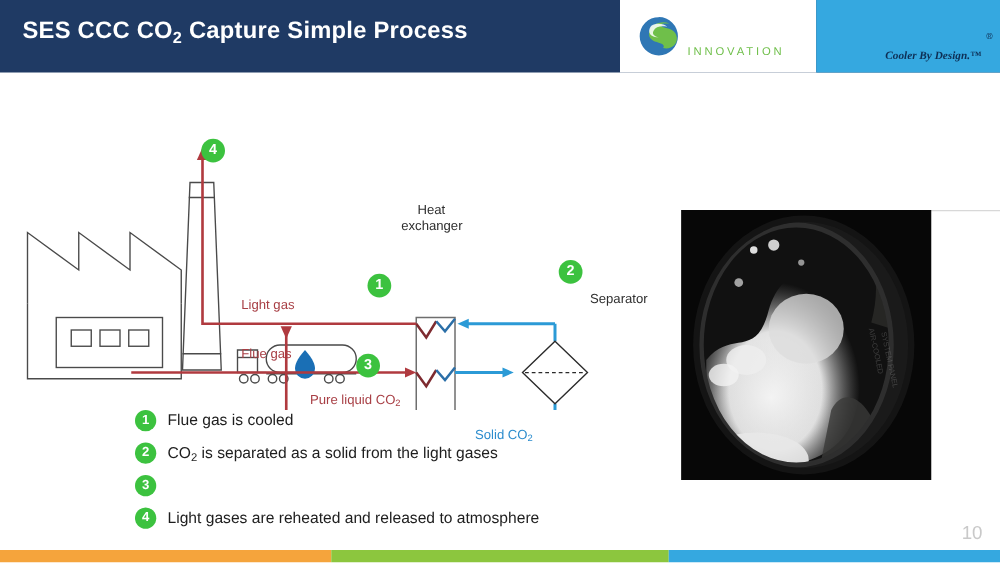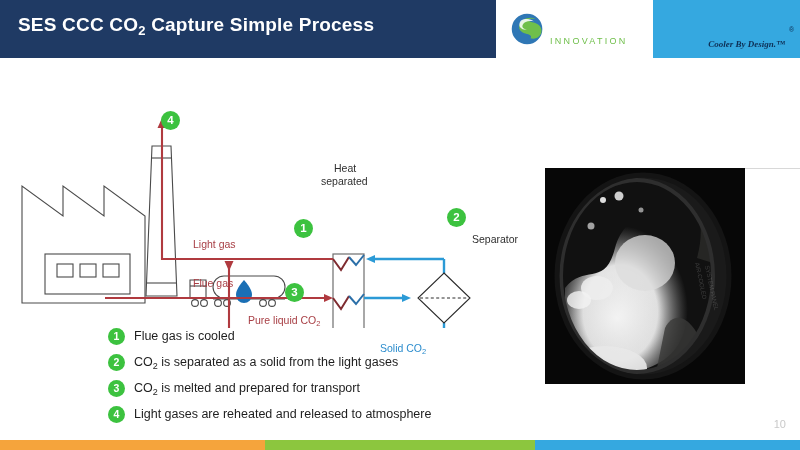--- a/index.html
+++ b/index.html
@@ -69,21 +69,21 @@
     flex:0 0 auto;margin-right:9px;
   }
   .step-txt{font-size:12.5px;color:#1e1e1e;white-space:nowrap;}
   .step-txt sub{font-size:9px;vertical-align:baseline;position:relative;top:3px;}
 
   
   .photo-frame{position:absolute;left:545px;top:168px;width:200px;height:216px;background:#050505;overflow:hidden;}
   .photo-rule{position:absolute;left:545px;top:168px;width:255px;height:1px;background:#d8d8d8;}
 
   
-  .page-num{position:absolute;right:14px;top:418px;font-size:11px;color:#c9c9c9;}
+  .page-num{position:absolute;right:14px;top:418px;font-size:15px;color:#c9c9c9;}
   .bar{position:absolute;top:440px;height:10px;}
   .bar-orange{left:0;width:265px;background:#f5a43c;}
   .bar-green{left:265px;width:270px;background:#8cc63e;}
   .bar-blue{left:535px;width:265px;background:#35a8e0;}
 </style>
 </head>
 <body>
 
 <div class="header">
   <div class="header-title">
@@ -181,42 +181,41 @@
       <path d="M420 240 L468 240" stroke="#2b2b2b" stroke-width="1" stroke-dasharray="3,2.4" fill="none"></path>
     </g>
   </svg>
 
   
   <div class="dlabel lbl-red" style="left:193px;top:180px;">Light gas</div>
   <div class="dlabel lbl-red" style="left:193px;top:219px;">Flue gas</div>
   <div class="dlabel lbl-red" style="left:248px;top:256px;"><span>Pure liquid CO</span><sub>2</sub></div>
   <div class="dlabel lbl-blue" style="left:380px;top:284px;"><span>Solid CO</span><sub>2</sub></div>
   <div class="dlabel lbl-dark" style="left:334px;top:104px;">Heat</div>
-  <div class="dlabel lbl-dark" style="left:321px;top:117px;">separated</div>
+  <div class="dlabel lbl-dark" style="left:321px;top:117px;">exchanger</div>
   <div class="dlabel lbl-dark" style="left:472px;top:175px;">Separator</div>
 
   
   <div class="marker" style="left:161px;top:53px;">4</div>
   <div class="marker" style="left:294px;top:161px;">1</div>
   <div class="marker" style="left:447px;top:150px;">2</div>
   <div class="marker" style="left:285px;top:225px;">3</div>
 </div>
 
 <div class="steps">
   <div class="step">
     <div class="step-num">1</div>
     <div class="step-txt"><span>Flue gas is cooled</span><sub></sub><span></span></div>
   </div>
   <div class="step">
     <div class="step-num">2</div>
     <div class="step-txt"><span>CO</span><sub>2</sub><span> is separated as a solid from the light gases</span></div>
   </div>
   <div class="step">
     <div class="step-num">3</div>
-    <div class="step-txt"><span>CO</span><sub>2</sub><span> is melted and prepared for transport</span></div>
   </div>
   <div class="step">
     <div class="step-num">4</div>
     <div class="step-txt"><span>Light gases are reheated and released to atmosphere</span><sub></sub><span></span></div>
   </div>
 </div>
 
 <div class="photo-rule"></div>
 <div class="photo-frame">
   <svg width="200" height="216" viewBox="0 0 200 216">

